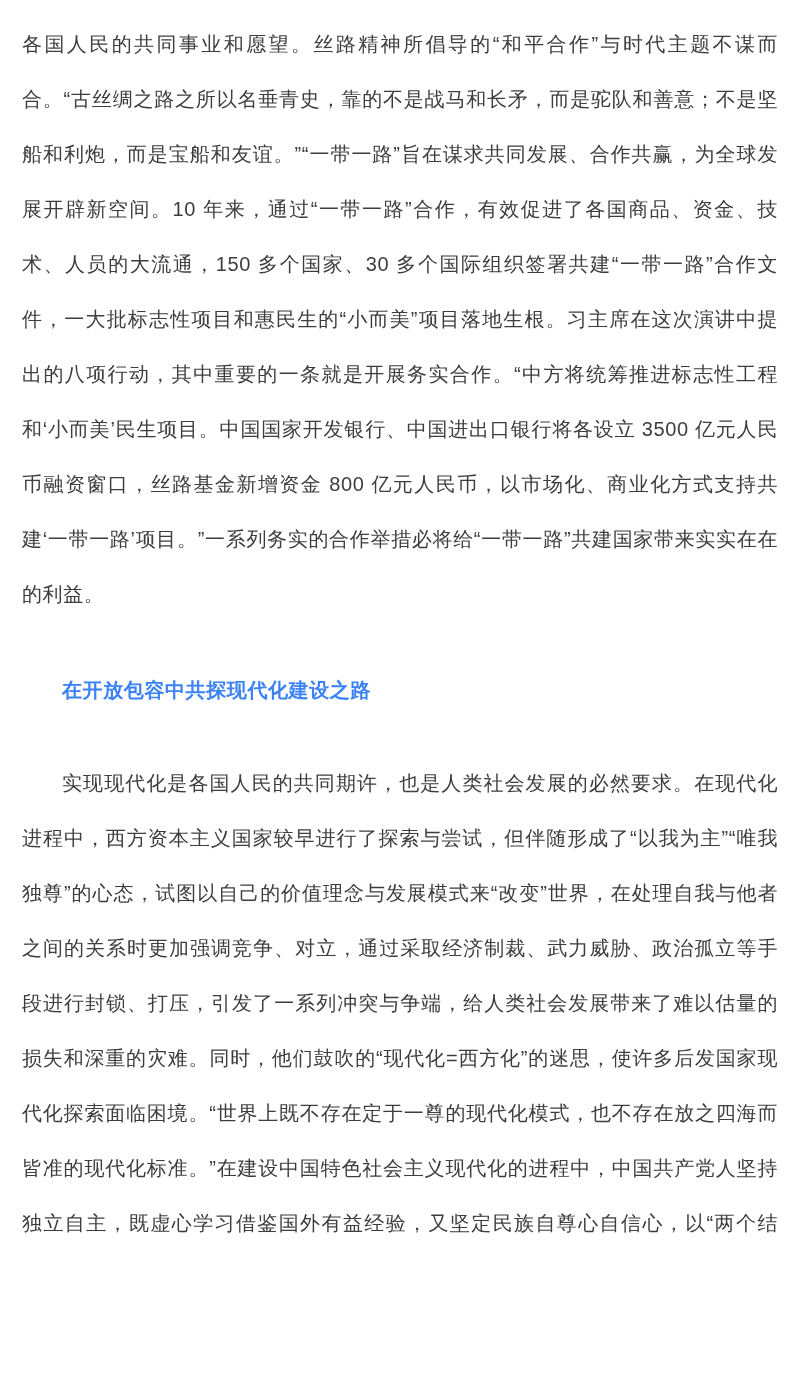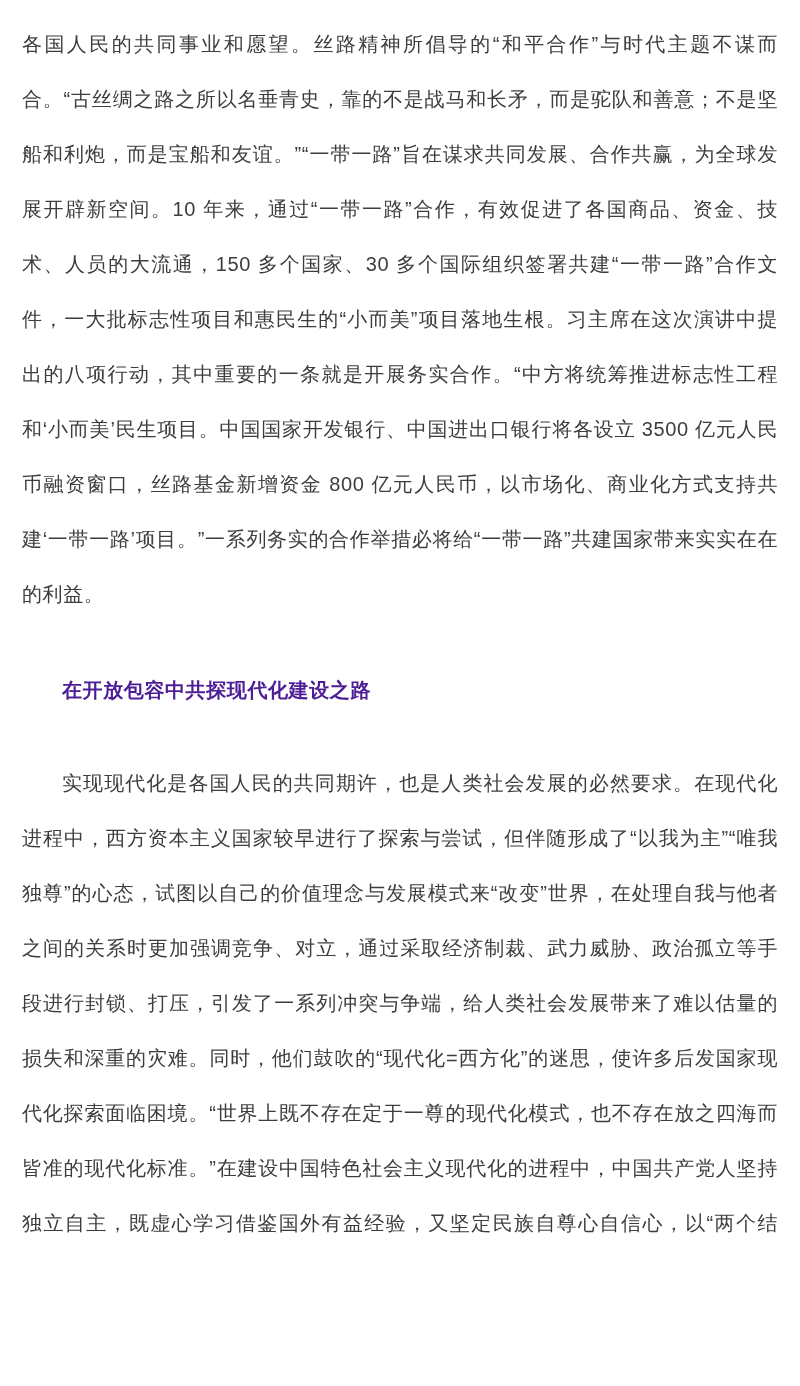--- a/index.html
+++ b/index.html
@@ -32,21 +32,21 @@
   }
 
   .body-para.indent {
     text-indent: 2em;
   }
 
   .section-heading {
     font-size: 20px;
     line-height: 55px;
     letter-spacing: 0.6px;
-    color: #4c1d95;
+    color: #3b82f6;
     font-weight: bold;
     text-indent: 2em;
     margin-top: 41px;
   }
 
   .para-2 {
     margin-top: 38px;
   }
 </style>
 </head>

